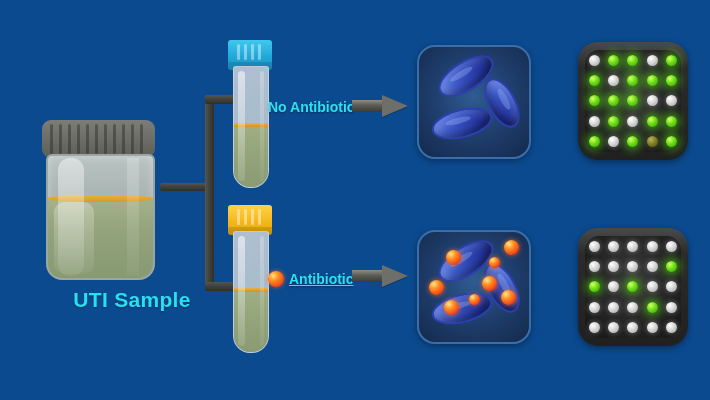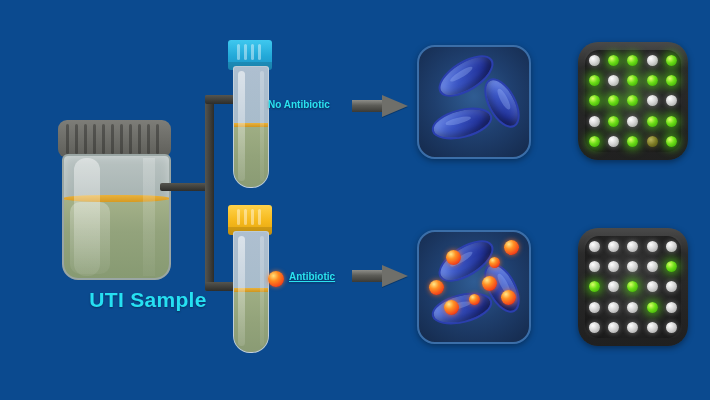--- a/index.html
+++ b/index.html
@@ -6,21 +6,21 @@
   body{
     width:710px;height:400px;overflow:hidden;
     background:#0b4a8f;
     font-family:"Liberation Sans", sans-serif;
     position:relative;
   }
   .stage{position:absolute;inset:0;background:#0b4a8f;}
   .abs{position:absolute;}
 
   
-  #jar{left:52px;top:120px;width:125px;height:180px;}
+  #jar{left:36px;top:120px;width:125px;height:180px;}
   .jar-lid{
     position:absolute;left:6px;top:0;width:113px;height:38px;border-radius:9px;
     background:linear-gradient(180deg,#7d7d78 0%,#6e6e69 48%,#5e5e59 100%);
   }
   .jar-lid .rib{position:absolute;top:4px;width:3px;height:30px;background:rgba(40,40,38,.45);border-radius:2px;}
   .jar-body{
     position:absolute;left:10px;top:34px;width:105px;height:122px;
     border-radius:6px 6px 16px 16px;
     background:linear-gradient(180deg,#b9c3c2 0%,#aab6b4 30%,#9fada9 100%);
     border:2px solid #9aa6a4;
@@ -90,21 +90,21 @@
   }
   .tube-men{position:absolute;left:0;right:0;bottom:60px;height:4px;
     background:linear-gradient(180deg,#e9b23c,#cf9520);}
   .tube-hl{position:absolute;left:4px;top:4px;width:7px;height:110px;
     background:linear-gradient(180deg,rgba(255,255,255,.55),rgba(255,255,255,.12));border-radius:6px;}
   .tube-hl-r{position:absolute;right:4px;top:4px;width:4px;height:110px;
     background:linear-gradient(180deg,rgba(255,255,255,.25),rgba(255,255,255,.05));border-radius:6px;}
 
   
   .cond-label{
-    position:absolute;color:#2ae2f0;font-size:10px;font-weight:bold;white-space:nowrap;
+    position:absolute;color:#2ae2f0;font-size:14px;font-weight:bold;white-space:nowrap;
     text-shadow:0 1px 2px rgba(0,0,0,.4);
   }
   .pill{
     position:absolute;width:16px;height:16px;border-radius:50%;
     background:radial-gradient(circle at 34% 30%,#ffe07a 0%,#ff8a1e 34%,#f4471a 72%,#b8200c 100%);
     box-shadow:0 0 4px rgba(255,110,30,.75);
   }
   .arrow{position:absolute;height:22px;width:56px;}
   .arrow .shaft{position:absolute;left:0;top:5px;width:32px;height:12px;
     background:linear-gradient(180deg,#8d8d88 0%,#5c5c57 45%,#3a3a36 100%);}

